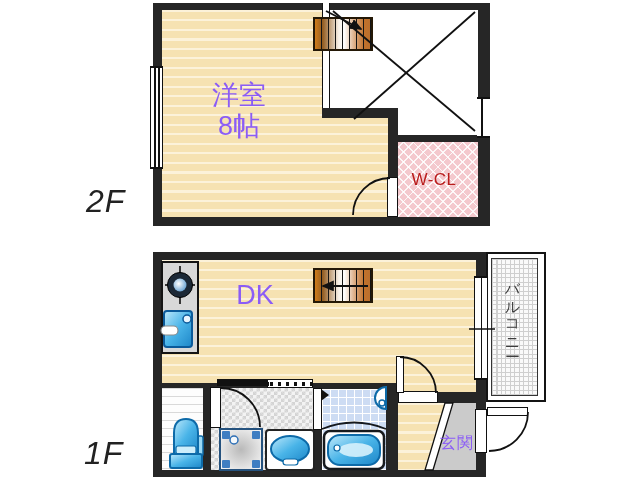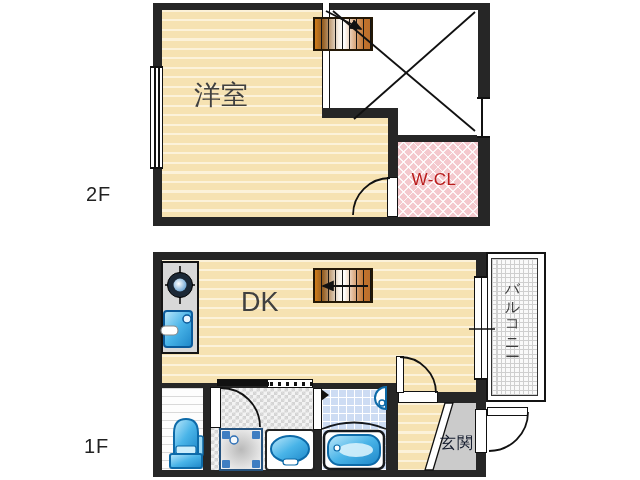--- a/index.html
+++ b/index.html
@@ -60,25 +60,25 @@
   .win-balc{left:474px;top:276px;width:14px;height:104px;border-top-width:2.5px;border-bottom-width:2.5px;
     background-image:linear-gradient(90deg,rgba(0,0,0,0) 0 6px,#111 6px 7.4px,rgba(0,0,0,0) 7.4px);}
   .bar-solid{left:217px;top:379px;width:50px;height:7px;background:#111;}
   .bar-dashed{left:267px;top:379px;width:46px;height:9px;background:#fff;border:1.5px solid #111;box-sizing:border-box;
     background-image:repeating-linear-gradient(90deg,#111 0 3.5px,rgba(0,0,0,0) 3.5px 8px);
     background-size:auto 3.5px;background-repeat:repeat-x;background-position:2px center;}
   
   .overlay{position:absolute;left:0;top:0;z-index:4;pointer-events:none;}
   
   .lbl{position:absolute;z-index:6;}
-  .floorlbl{font-size:20px;color:#222;letter-spacing:1px;}
-  .roomtxt{font-size:27px;line-height:31px;color:#404040;}
+  .floorlbl{font-size:32px;color:#222;letter-spacing:1px;font-style:italic;}
+  .roomtxt{font-size:27px;line-height:31px;text-align:center;color:#8b5cf6;}
   .wcltxt{left:398px;top:142px;width:72px;height:75px;display:flex;align-items:center;justify-content:center;
     font-size:17px;color:#b91c1c;letter-spacing:0.5px;}
-  .genkantxt{left:440px;top:433px;width:40px;font-size:16px;color:#0f172a;letter-spacing:1px;}
+  .genkantxt{left:440px;top:433px;width:40px;font-size:16px;color:#8b5cf6;letter-spacing:1px;}
   .balctxt{left:501px;top:272px;width:22px;height:112px;writing-mode:vertical-rl;text-orientation:upright;
     font-size:15px;color:#3c3c3c;letter-spacing:2px;display:flex;align-items:center;}
 </style>
 </head>
 <body>
 
 <div class="plan">
 
   <div class="wallblock" style="left:153px;top:3px;width:337px;height:223px;"></div>
   <div class="abs beige room2"></div>
@@ -197,23 +197,24 @@
       <rect x="324" y="431" width="60" height="38" rx="6" fill="#ffffff" stroke="#16191d" stroke-width="2.5"></rect>
       <rect x="328" y="435" width="52" height="30" rx="12" fill="url(#gb)" stroke="#0d6aa8" stroke-width="2"></rect>
       <ellipse cx="356" cy="450" rx="17" ry="7" fill="#d6f1fc" opacity="0.9"></ellipse>
       <circle cx="337" cy="448" r="3" fill="#ffffff" stroke="#0d6aa8" stroke-width="1.2"></circle>
     </g>
   </svg>
 
   <div class="lbl floorlbl" style="left:86px;top:183px;">2F</div>
   <div class="lbl roomtxt" style="left:194px;top:80px;width:90px;">
     <div>洋室</div>
+    <div>8帖</div>
   </div>
   <div class="lbl wcltxt">W-CL</div>
 
   <div class="lbl floorlbl" style="left:84px;top:435px;">1F</div>
-  <div class="lbl roomtxt" style="left:241px;top:280px;width:82px;margin-top:7px;">
+  <div class="lbl roomtxt" style="left:214px;top:280px;width:82px;">
     <div>DK</div>
   </div>
   <div class="lbl genkantxt">玄関</div>
   <div class="lbl balctxt">バルコニー</div>
 
 </div>
 
 </body></html>

